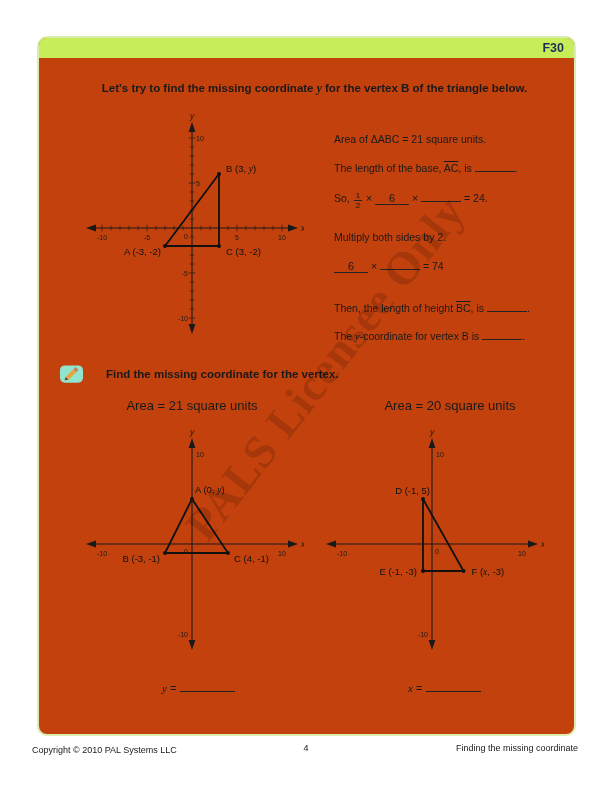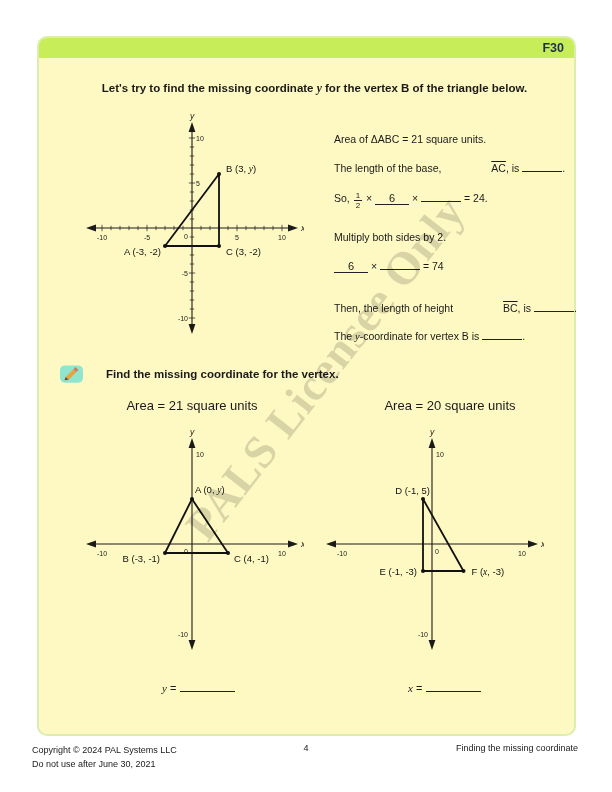--- a/index.html
+++ b/index.html
@@ -3,40 +3,40 @@
 <meta charset="utf-8">
 <style>
   html,body{margin:0;padding:0;}
   body{
     width:612px;height:792px;position:relative;overflow:hidden;
     background:#ffffff;color:#1a1a1a;
     font-family:"Liberation Sans",sans-serif;
   }
   .card{
     position:absolute;left:37px;top:36px;width:539px;height:700px;
-    border:2px solid #dcedb0;border-radius:10px;background:#fef9c3;box-sizing:border-box;
+    border:2px solid #dcedb0;border-radius:10px;background:#c2410c;box-sizing:border-box;
   }
   .card-header{
     position:absolute;left:0;top:0;right:0;height:20px;background:#c7ee58;
     border-radius:8px 8px 0 0;display:flex;align-items:center;justify-content:flex-end;
     padding-right:10px;
   }
   .tag{font-weight:bold;font-size:12.5px;color:#1d2e55;}
   .title{position:absolute;left:16px;right:0;top:44px;text-align:center;font-weight:bold;font-size:11.5px;}
   .it{font-style:italic;font-family:"Liberation Serif",serif;}
   .graph{position:absolute;width:224px;height:244px;}
   .g1{left:41px;top:68px;}
   .g2{left:41px;top:384px;}
   .g3{left:281px;top:384px;}
   svg text{font-family:"Liberation Sans",sans-serif;}
   .workcol{position:absolute;left:295px;top:76px;width:242px;}
   .line{position:absolute;left:0;font-size:10.5px;white-space:pre;}
   .blank{display:inline-block;width:40px;height:12px;line-height:12px;border-bottom:1px solid #222;text-align:center;}
   .blank.filled{width:34px;font-size:11px;}
-  .ovl{text-decoration:overline;margin-left:47px;}
+  .ovl{text-decoration:overline;}
   .frac{display:inline-block;text-align:center;vertical-align:-6px;margin:0 1px;}
   .frac .num{display:block;font-size:8px;line-height:9px;border-bottom:1px solid #222;padding:0 2px;}
   .frac .den{display:block;font-size:8px;line-height:9px;}
   .prompt{position:absolute;left:21px;top:327px;display:flex;align-items:center;gap:23px;font-weight:bold;font-size:11.5px;}
   .prompt .icon{width:23px;height:18px;display:inline-block;}
   .arealabel{position:absolute;top:360px;width:224px;text-align:center;font-size:13px;}
   .arealabel.left{left:41px;}
   .arealabel.right{left:299px;}
   .answer{position:absolute;top:641px;font-size:11px;}
   .answer.a-left{left:123px;}
@@ -208,17 +208,16 @@
     </svg>
 
   <div class="answer a-left"><span class="it">y</span><span> =</span><span class="blank"></span></div>
   <div class="answer a-right"><span class="it">x</span><span> =</span><span class="blank"></span></div>
 
 </div>
 
 <div class="watermark">PALS Licensee Only</div>
 
 <div class="f-left">
-  <div>Copyright © 2024 PAL Systems LLC</div>
-  <div>Do not use after June 30, 2021</div>
+  <div>Copyright © 2010 PAL Systems LLC</div>
 </div>
 <div class="f-center">4</div>
 <div class="f-right">Finding the missing coordinate</div>
 
 </body></html>

